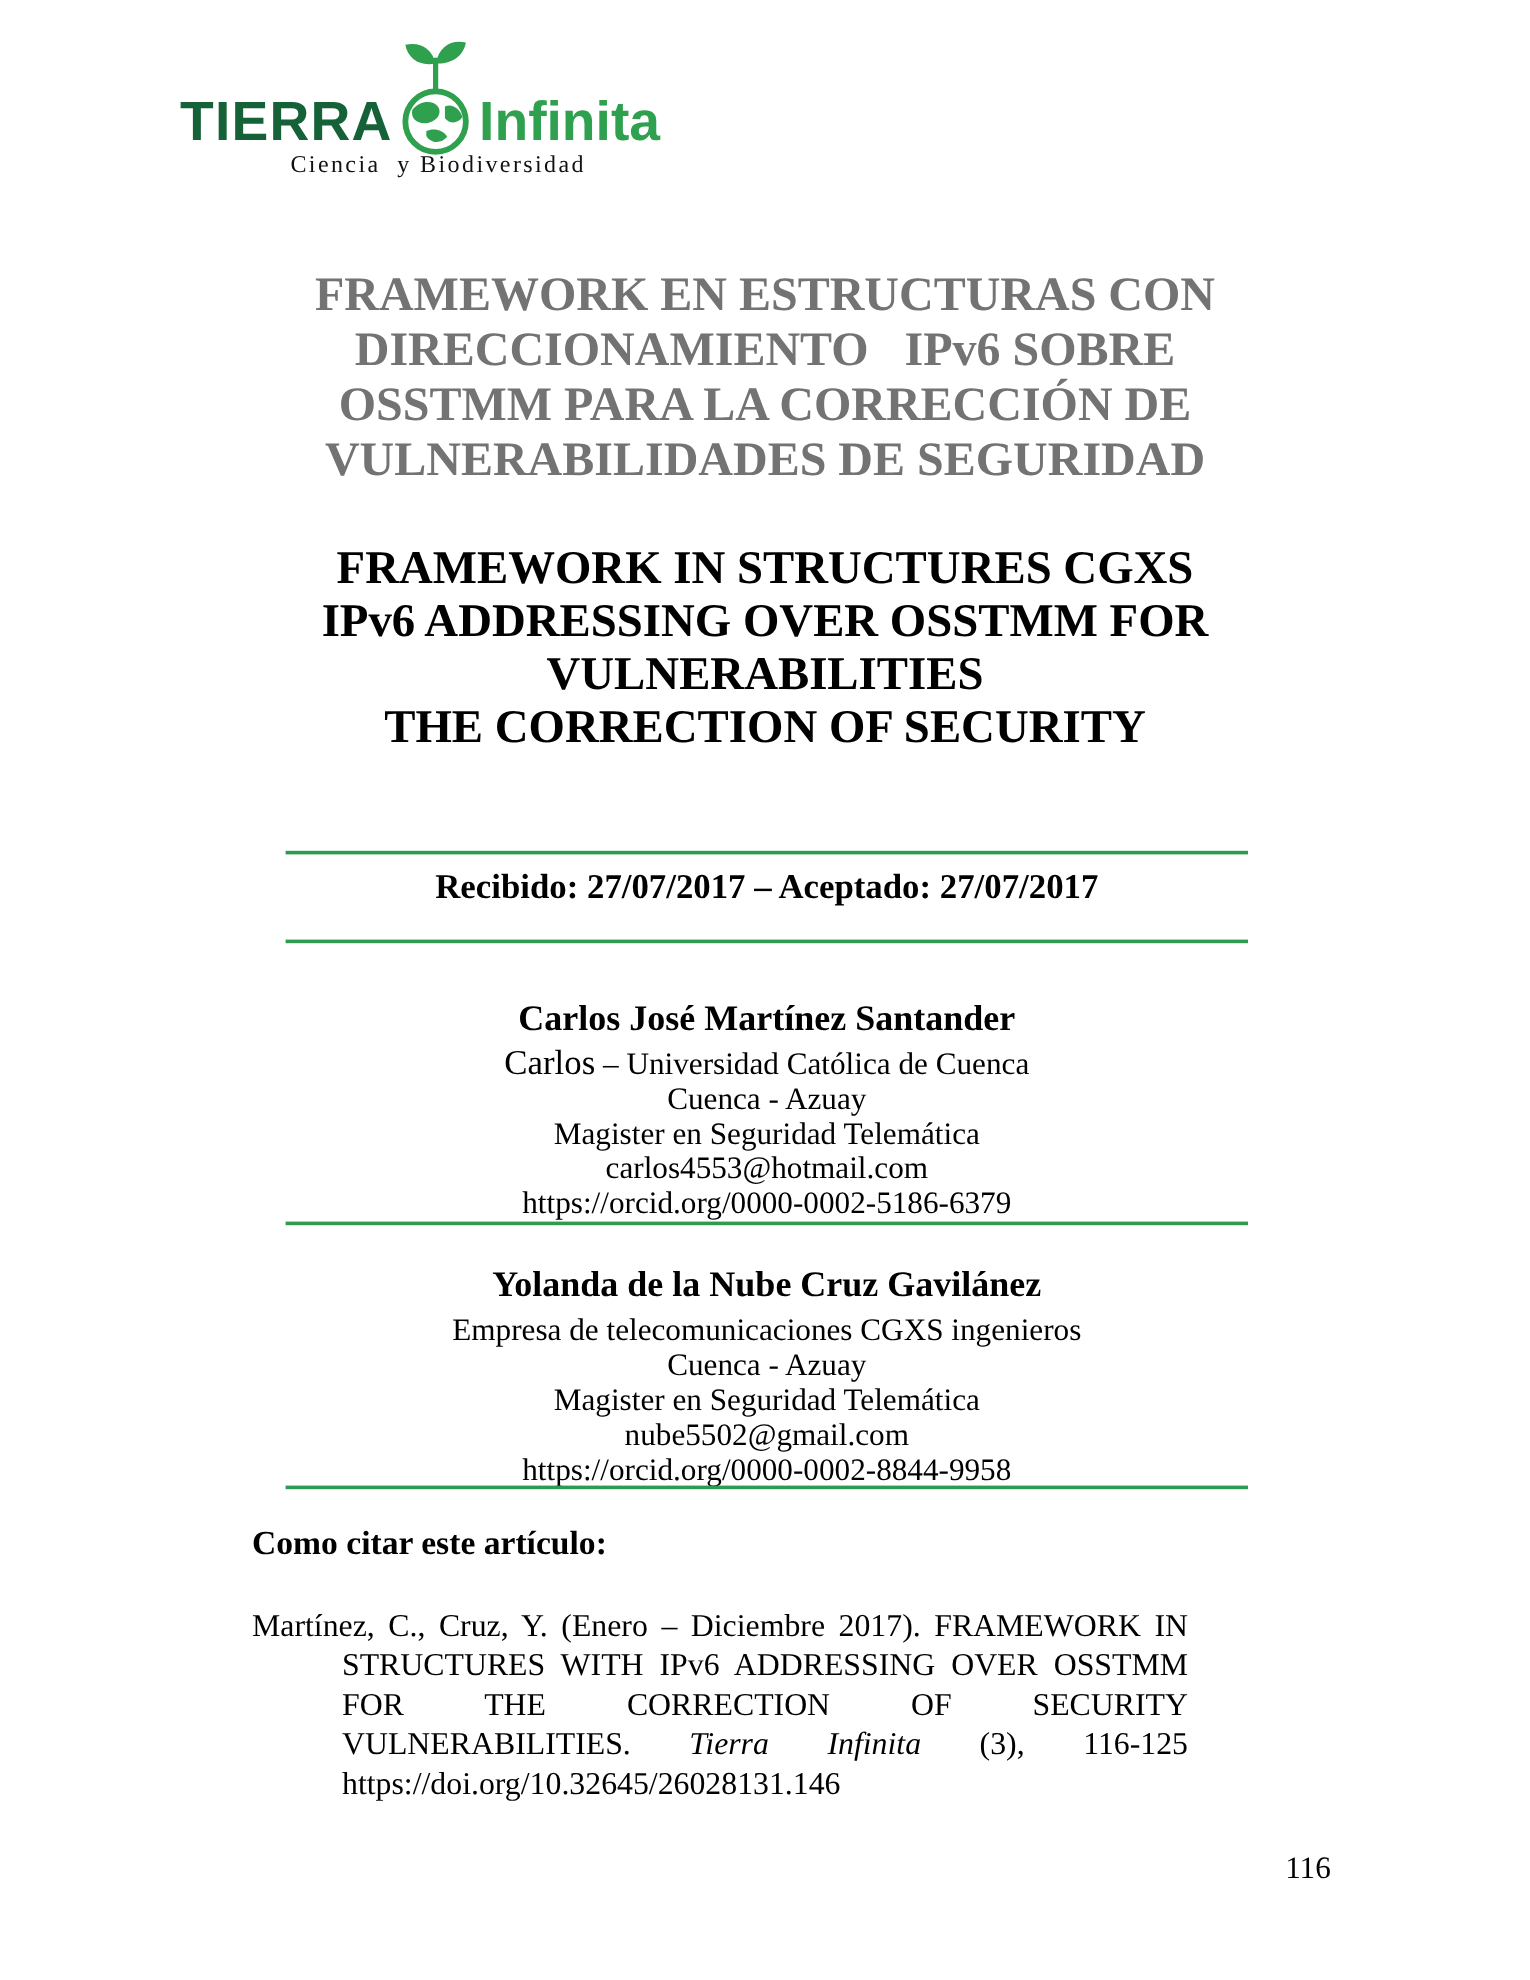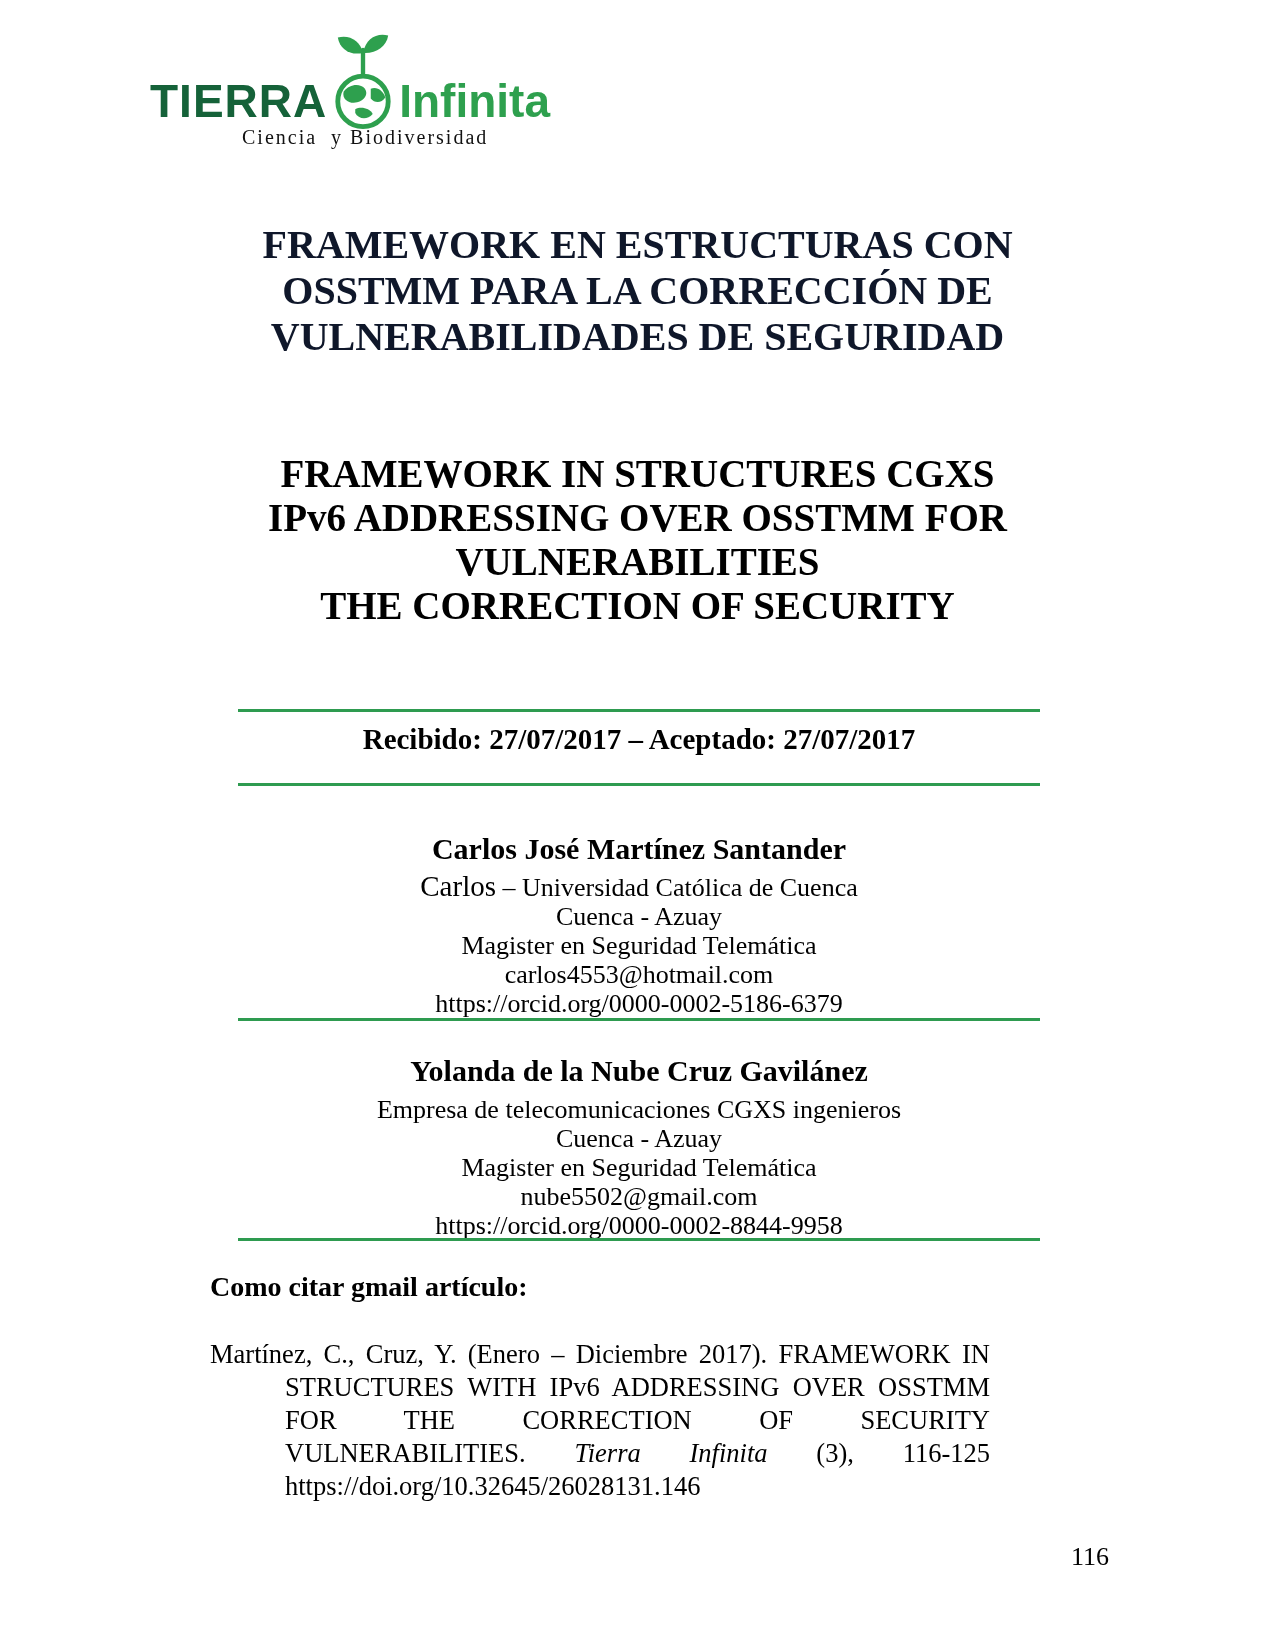--- a/index.html
+++ b/index.html
@@ -29,21 +29,21 @@
   }
   .logo-tagline {
     font-family: "Liberation Serif", serif;
     font-size: 20px; letter-spacing: 2px; color: #111;
     margin: -6px 0 0 92px; white-space: pre-wrap;
   }
 
   
   .title-es {
     position: absolute; top: 222px; left: 0; width: 100%;
-    text-align: center; color: #0f172a;
+    text-align: center; color: #737373;
     font-weight: bold; font-size: 40px; line-height: 46px;
   }
   .title-en {
     position: absolute; top: 452px; left: 0; width: 100%;
     text-align: center; color: #000;
     font-weight: bold; font-size: 39px; line-height: 44px;
   }
   .title-line { white-space: pre-wrap; }
 
   
@@ -98,20 +98,21 @@
           <path d="M25 78 C31 75 40 77 43 83 C37 90 28 88 25 82 Z" fill="#2EA04E"></path>
         </svg>
       </span>
       <span class="brand-secondary">Infinita</span>
     </div>
     <div class="logo-tagline">Ciencia  y Biodiversidad</div>
   </div>
 
   <div class="title-es">
     <div class="title-line">FRAMEWORK EN ESTRUCTURAS CON</div>
+    <div class="title-line">DIRECCIONAMIENTO   IPv6 SOBRE</div>
     <div class="title-line">OSSTMM PARA LA CORRECCIÓN DE</div>
     <div class="title-line">VULNERABILIDADES DE SEGURIDAD</div>
   </div>
 
   <div class="title-en">
     <div class="title-line">FRAMEWORK IN STRUCTURES CGXS</div>
     <div class="title-line">IPv6 ADDRESSING OVER OSSTMM FOR</div>
     <div class="title-line">VULNERABILITIES</div>
     <div class="title-line">THE CORRECTION OF SECURITY</div>
   </div>
@@ -133,21 +134,21 @@
   <div class="author-block author-2">
     <div class="author-name">Yolanda de la Nube Cruz Gavilánez</div>
     <div class="author-line"><span class="aff-lead"></span><span>Empresa de telecomunicaciones CGXS ingenieros</span></div>
     <div class="author-line">Cuenca - Azuay</div>
     <div class="author-line">Magister en Seguridad Telemática</div>
     <div class="author-line">nube5502@gmail.com</div>
     <div class="author-line">https://orcid.org/0000-0002-8844-9958</div>
   </div>
   <div class="rule rule-4"></div>
 
-  <div class="cite-heading">Como citar gmail artículo:</div>
+  <div class="cite-heading">Como citar este artículo:</div>
   <div class="citation">
     <div class="cite-line jl"><span>Martínez, C., Cruz, Y. (Enero – Diciembre 2017). FRAMEWORK IN</span></div>
     <div class="cite-line ind jl"><span>STRUCTURES WITH IPv6 ADDRESSING OVER OSSTMM</span></div>
     <div class="cite-line ind jl"><span>FOR THE CORRECTION OF SECURITY</span></div>
     <div class="cite-line ind jl"><span>VULNERABILITIES. </span><i>Tierra Infinita</i><span> (3), 116-125</span></div>
     <div class="cite-line ind"><span>https://doi.org/10.32645/26028131.146</span></div>
   </div>
 
   <div class="page-number">116</div>
 

